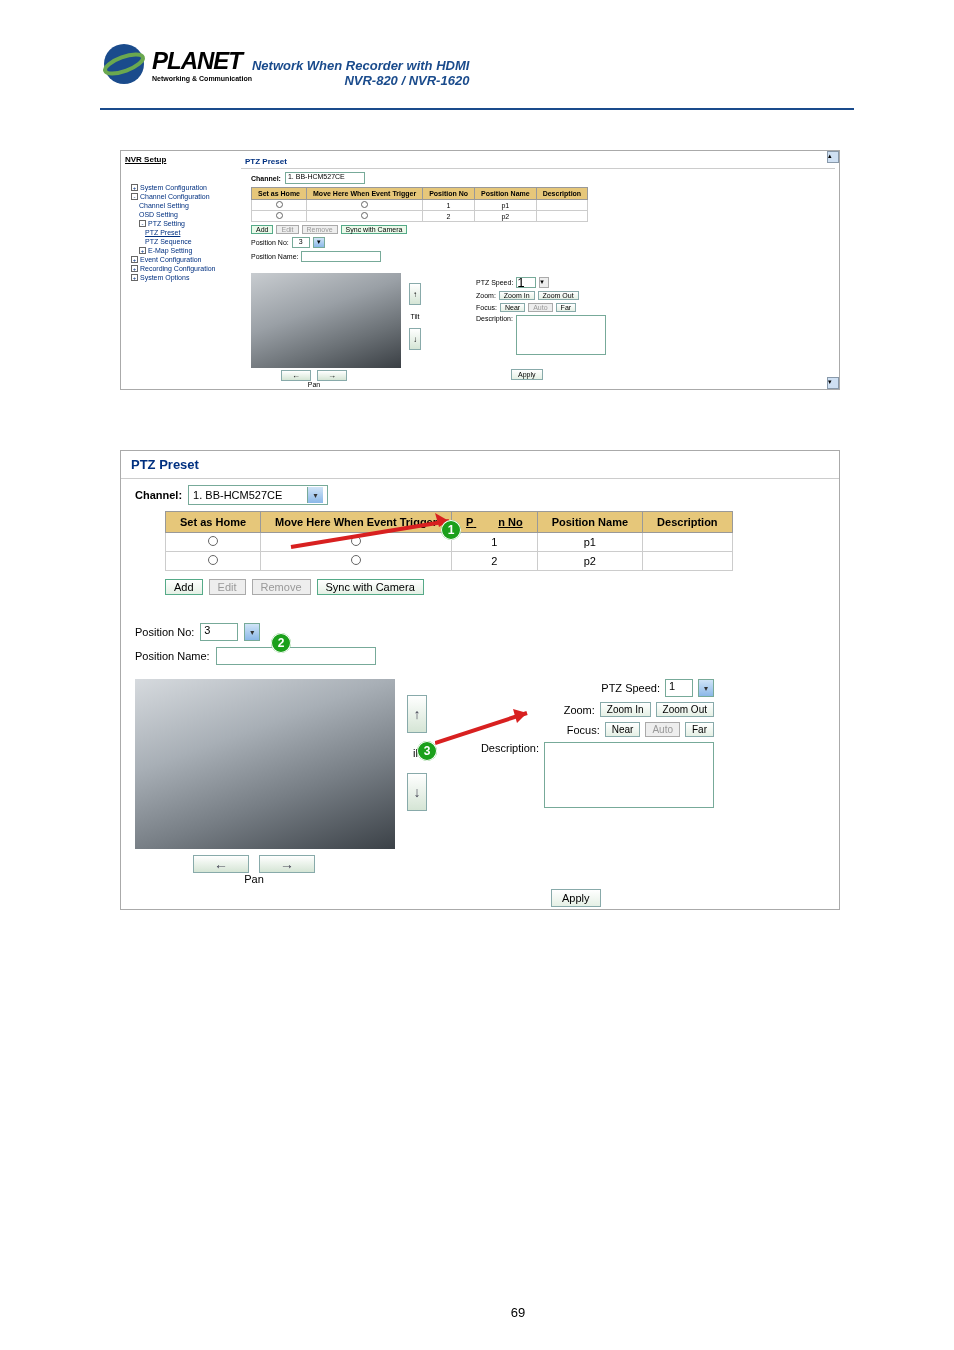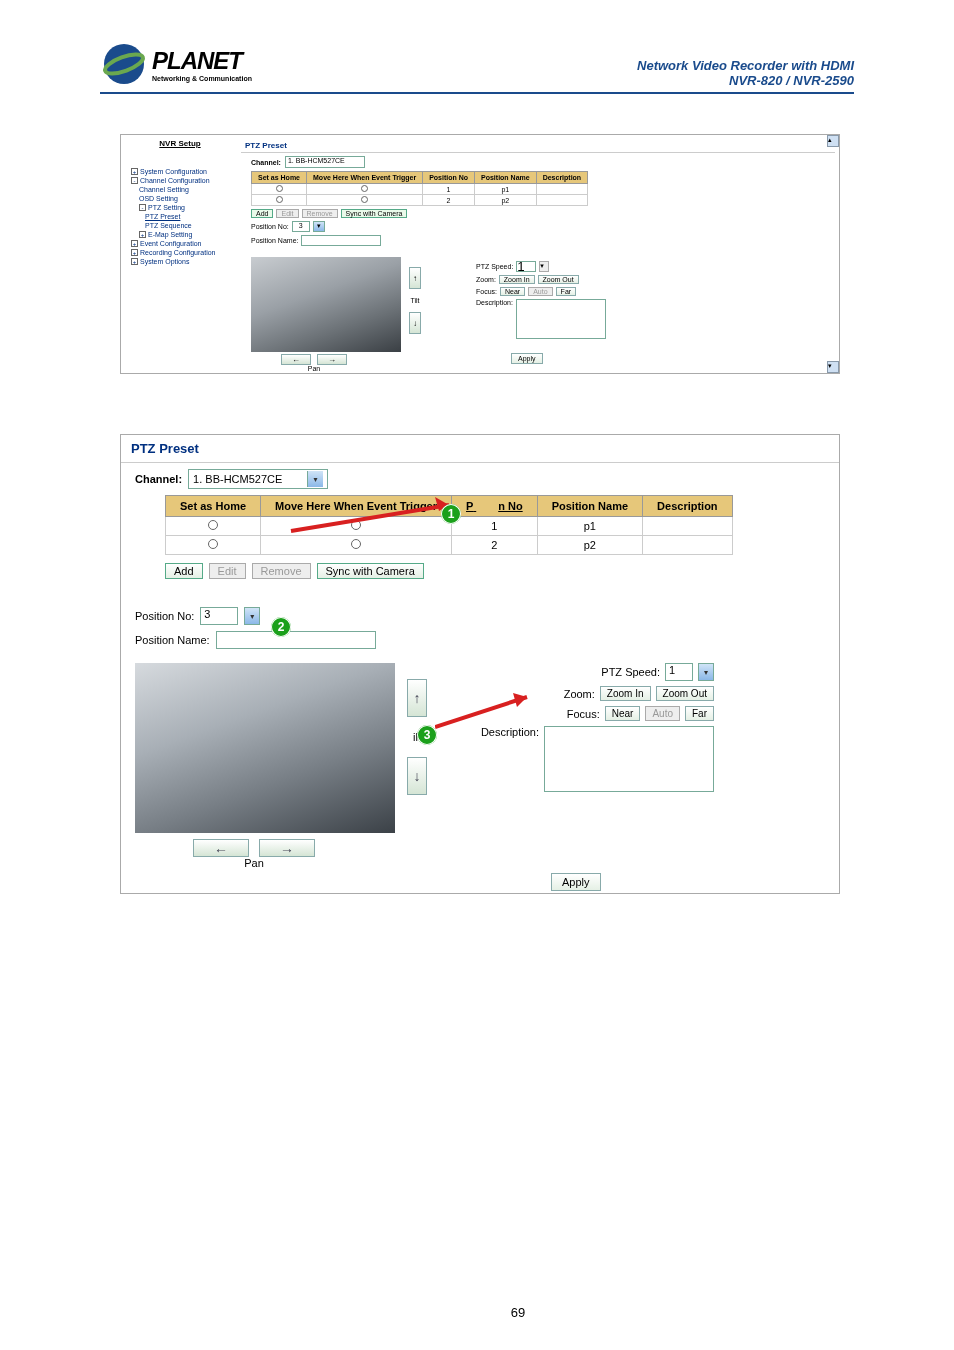--- a/index.html
+++ b/index.html
@@ -8,24 +8,23 @@
     height: 1350px;
     font-family: Arial, sans-serif;
     background: #fff;
     position: relative;
   }
   .page {
     padding: 40px 100px 0 100px;
   }
   .header {
     display: flex;
-    justify-content: space-between;
     align-items: flex-end;
     border-bottom: 2px solid #1a4b8c;
-    padding-bottom: 4px;
+    padding-bottom: 20px;
     margin-bottom: 40px;
   }
   .logo {
     display: flex;
     align-items: center;
   }
   .logo-icon {
     width: 48px;
     height: 48px;
     position: relative;
@@ -80,21 +79,20 @@
     left: 4px;
     top: 4px;
     width: 110px;
   }
   .s1-title {
     font-weight: bold;
     text-decoration: underline;
     color: #000;
     font-size: 8px;
     margin-bottom: 19px;
-    text-align: center;
   }
   .s1-nav-item {
     color: #003080;
     padding: 1px 0 1px 6px;
     font-size: 7px;
   }
   .s1-nav-item.sub { padding-left: 14px; }
   .s1-nav-item.sub2 { padding-left: 20px; }
   .s1-nav-item.active { text-decoration: underline; }
   .s1-content {
@@ -399,22 +397,22 @@
           <circle cx="24" cy="24" r="20" fill="#1a4b8c"></circle>
           <ellipse cx="24" cy="24" rx="20" ry="7" fill="none" stroke="#6aa84f" stroke-width="4" transform="rotate(-20 24 24)"></ellipse>
         </svg>
       </div>
       <div class="logo-text">
         <div class="logo-main">PLANET</div>
         <div class="logo-sub">Networking &amp; Communication</div>
       </div>
     </div>
     <div class="header-right">
-      <div class="header-title">Network Video Recorder with HDMI</div>
-      <div class="header-model">NVR-820 / NVR-2590</div>
+      <div class="header-title">Network When Recorder with HDMI</div>
+      <div class="header-model">NVR-820 / NVR-1620</div>
     </div>
   </div>
 
   <div class="screenshot1">
     <div class="s1-scroll-up">▴</div>
     <div class="s1-scroll-dn">▾</div>
     <div class="s1-sidebar">
       <div class="s1-title">NVR Setup</div>
       <div class="s1-nav-item"><span class="plus-box">+</span><span>System Configuration</span></div>
       <div class="s1-nav-item"><span class="plus-box">-</span><span>Channel Configuration</span></div>

